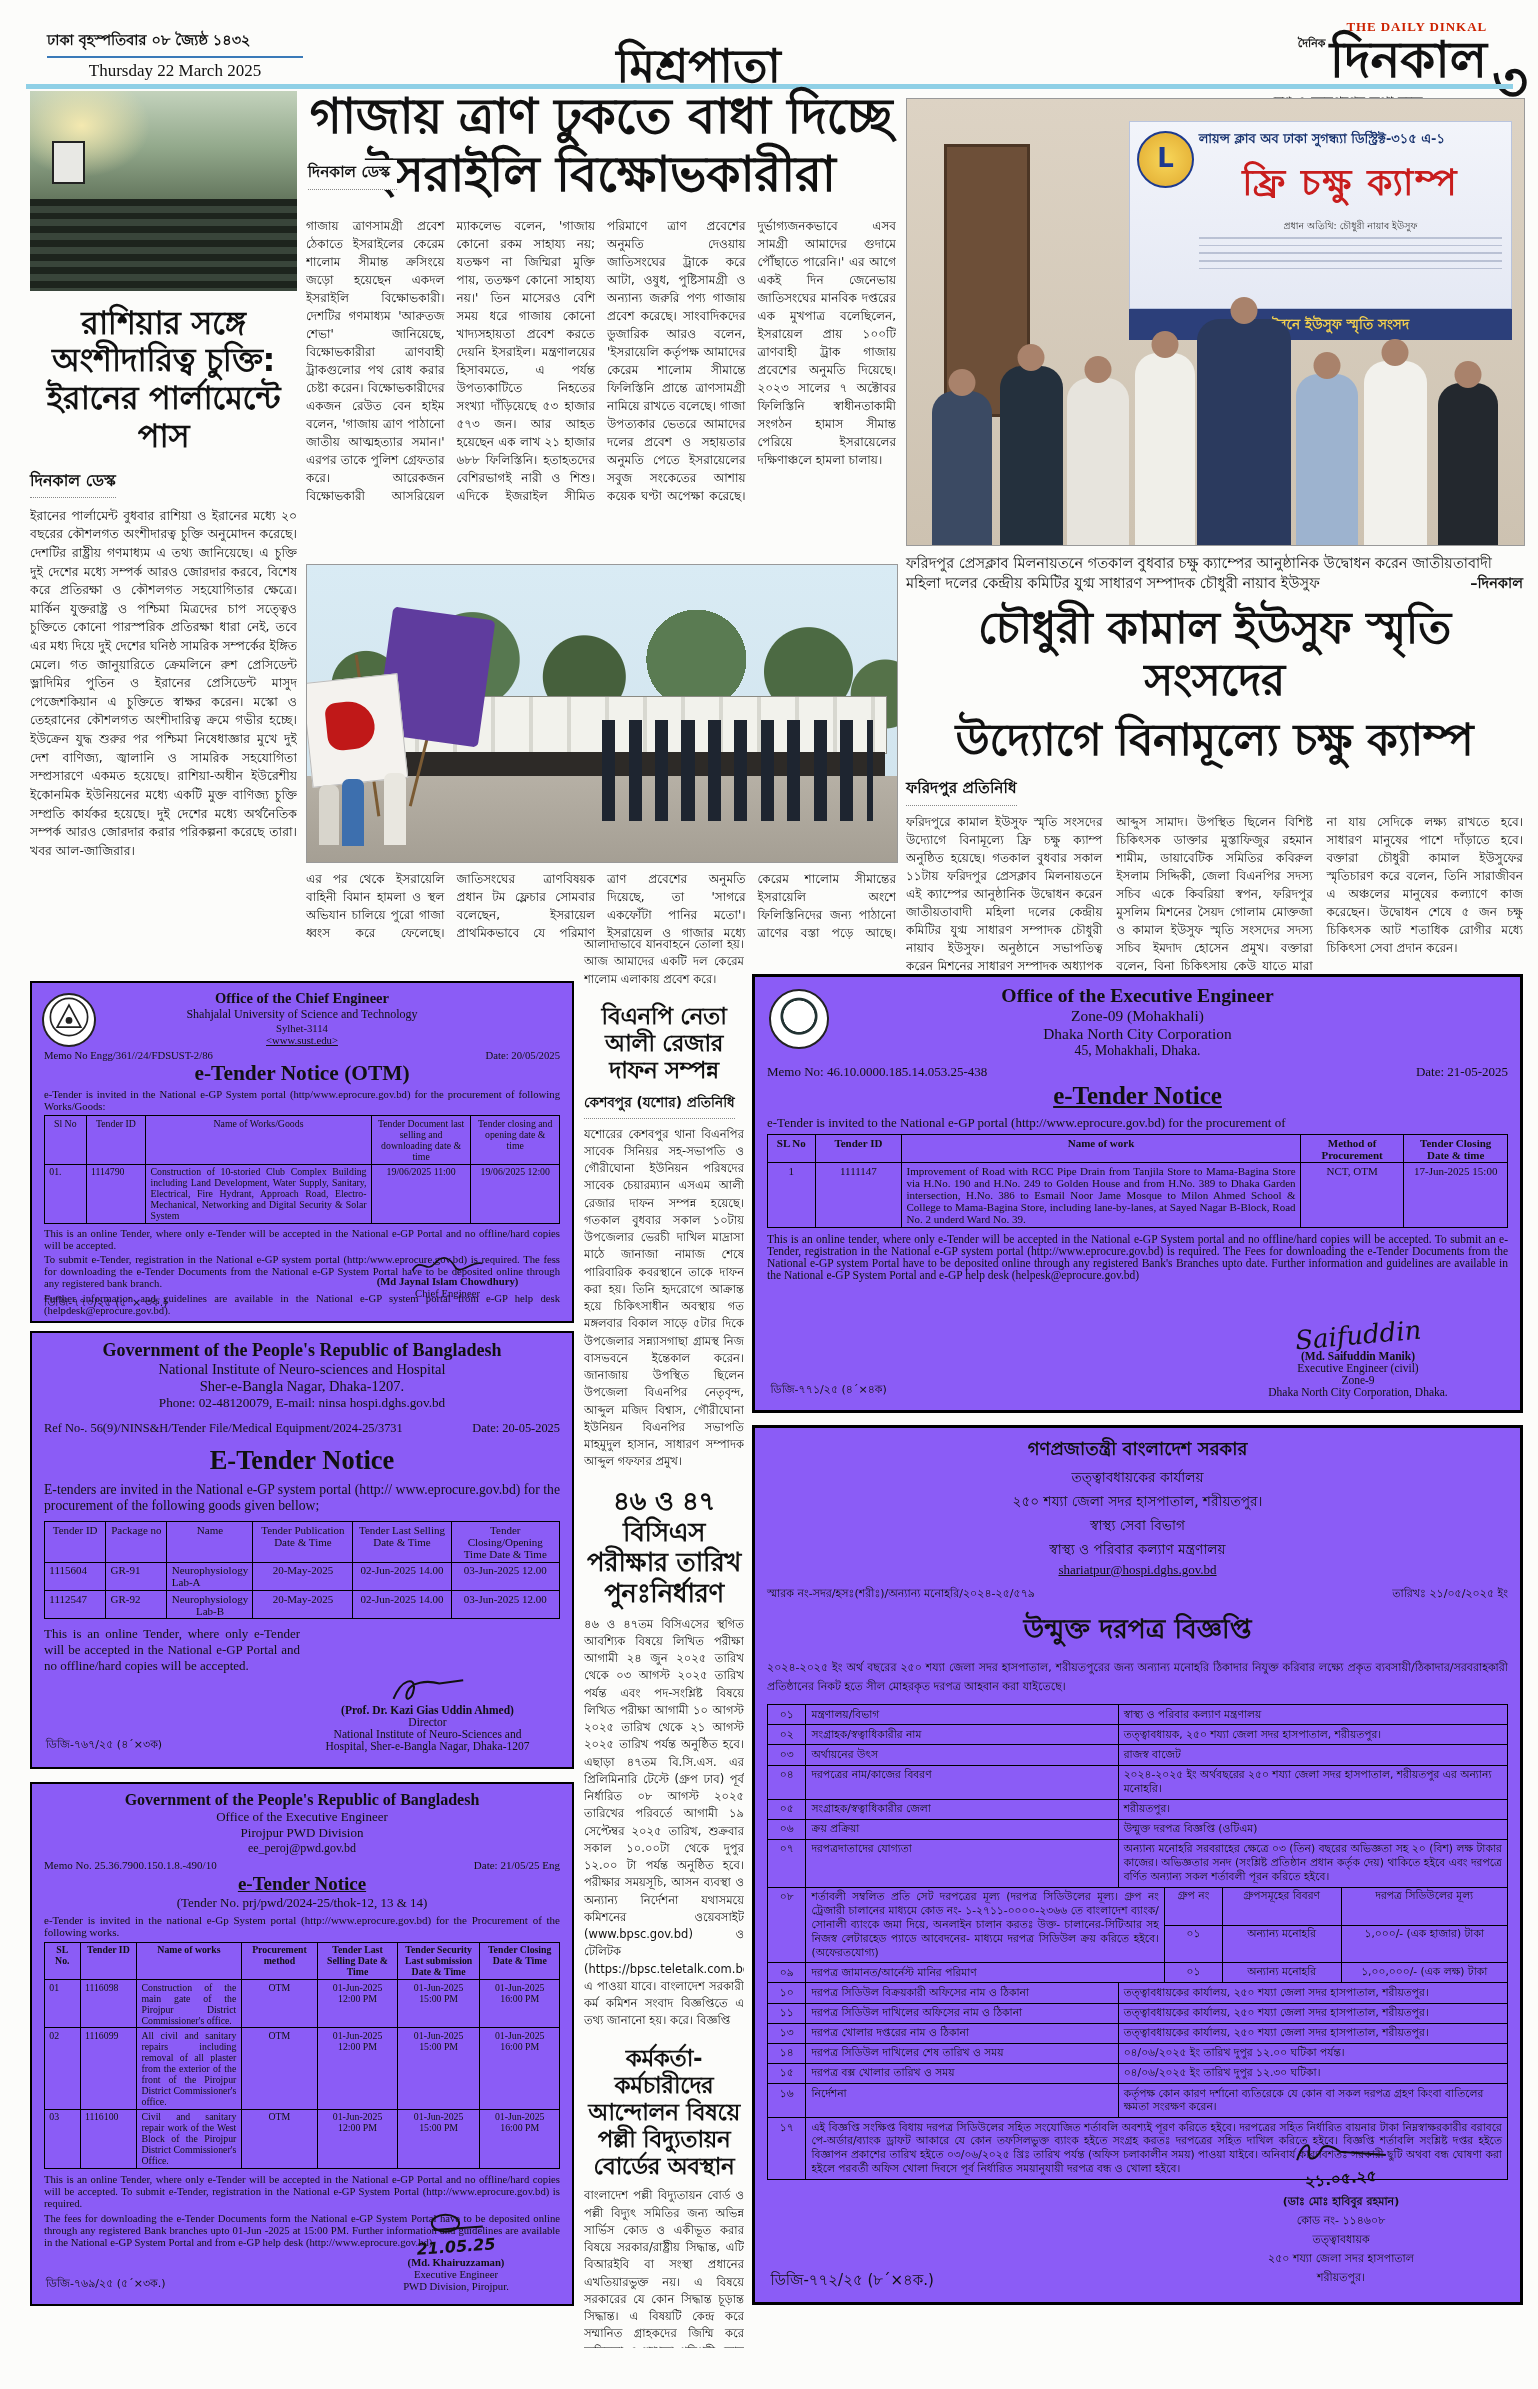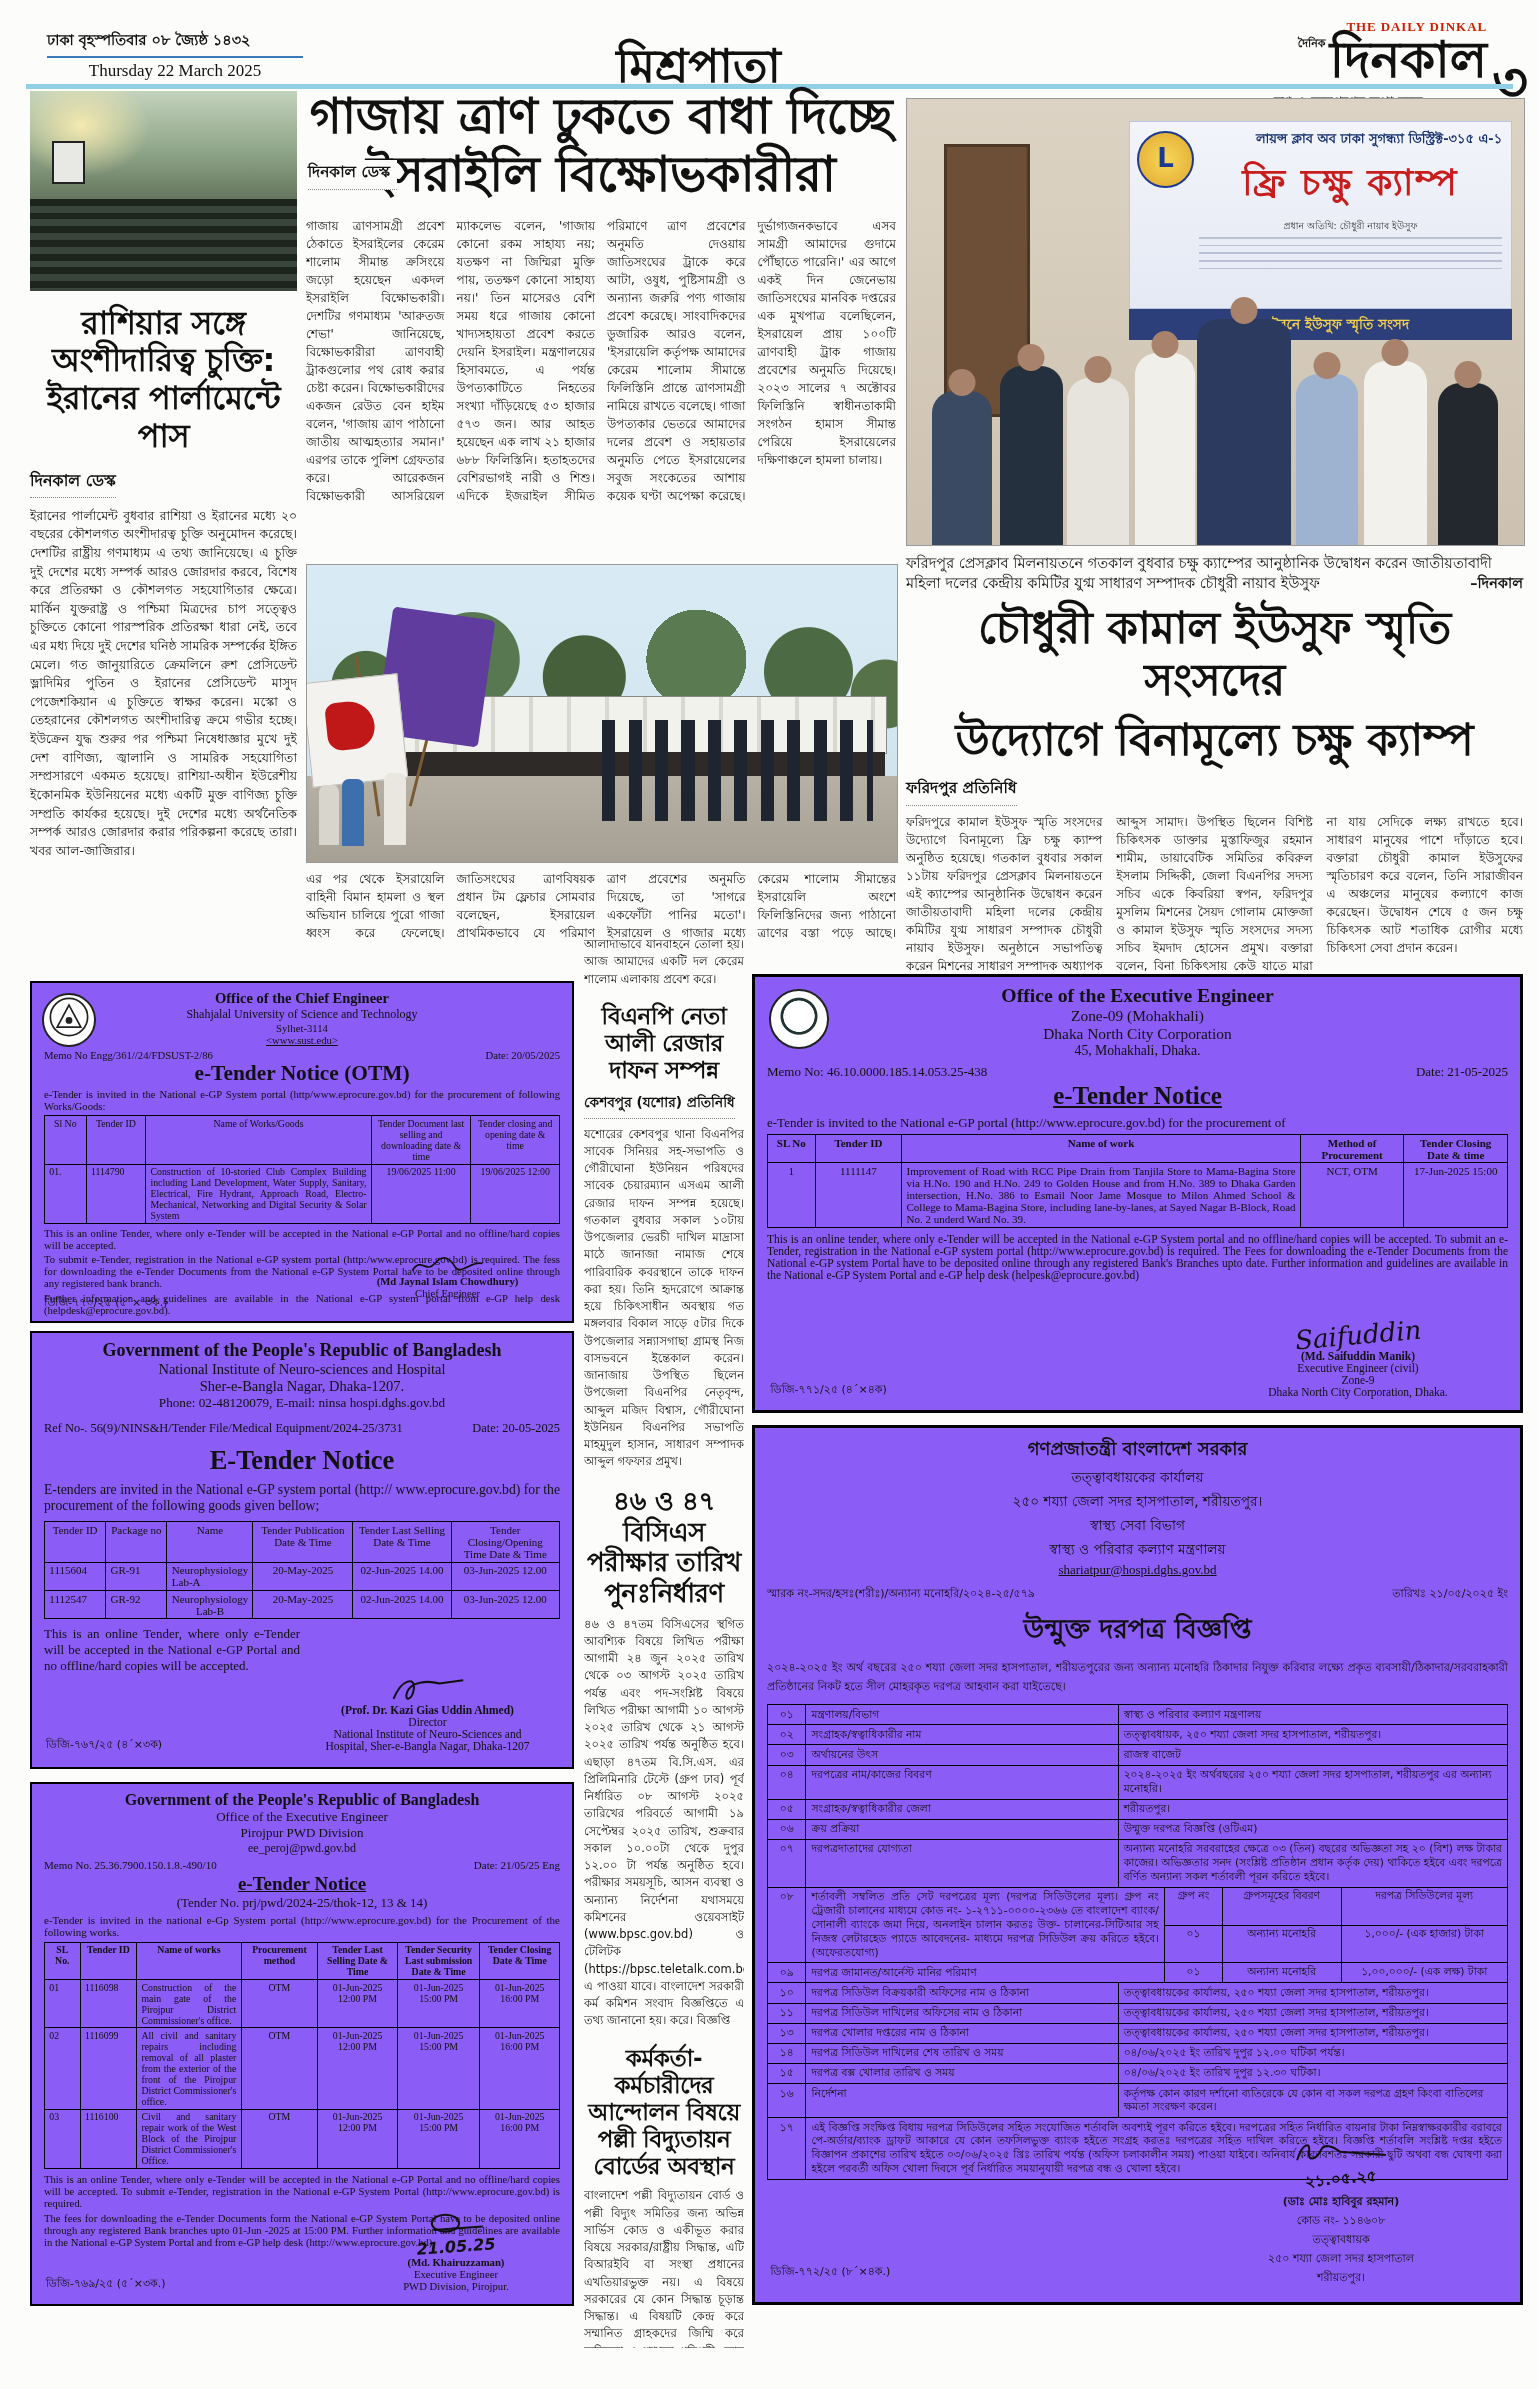--- a/index.html
+++ b/index.html
@@ -65,21 +65,21 @@
   .p1{left:21%;top:20%;height:62%;transform:rotate(14deg)}
   .p2{left:10%;top:30%;height:55%;transform:rotate(-8deg)}
   .pt-flag-purple{position:absolute;left:13%;top:16%;width:103px;height:128px;background:#5f3c9e;border-radius:5.1px;transform:rotate(8deg)}
   .pt-flag-white{position:absolute;left:0;top:38%;width:94px;height:103px;background:#f4f2ee;border:0.9px solid #bbb;transform:rotate(-6deg)}
   .pt-flag-white:after{content:"";position:absolute;left:19px;top:22px;width:48px;height:48px;background:#c01818;border-radius:30% 70% 60% 40%}
   
   .eyecamp{left:906px;top:98px;width:617px}
   .photo-camp{width:617px;height:446px;position:relative;background:linear-gradient(#ddd3c4,#cdc2b1);overflow:hidden;border:0.9px solid #999}
   .pc-door{position:absolute;left:6%;top:10%;width:13%;height:60%;background:#6d4f38;border:3.4px solid #4c3625}
   .pc-banner{position:absolute;right:2%;top:5%;width:62%;height:42%;background:linear-gradient(#f2f4fa,#e5e9f4);border:1.7px solid #b9c4de;padding:6.8px 8.5px;box-sizing:border-box}
-  .pc-banner .org{color:#16316e;font-size:13px;font-weight:bold;text-align:right;margin-left:60px}
+  .pc-banner .org{color:#16316e;font-size:13px;font-weight:bold;text-align:left;margin-left:60px}
   .pc-banner .ttl{color:#c81d1d;font-size:36px;font-weight:bold;text-align:center;margin:5.1px 0 3.4px 60px;letter-spacing:1.7px}
   .pc-banner .guest{color:#333;font-size:9.4px;text-align:center;margin-left:60px}
   .pc-banner .fine{height:32px;margin:3.4px 0 0 60px;background:repeating-linear-gradient(180deg,#9aa4bd 0 1.7px,transparent 1.7px 7.7px);opacity:.6}
   .lions{position:absolute;left:6.8px;top:8.5px;width:53px;height:53px;border-radius:50%;background:radial-gradient(#f8d75a,#e0a82e);border:2.6px solid #1d3a8f;color:#1d3a8f;font-weight:bold;font-size:26px;text-align:center;line-height:50px}
   .pc-strip{position:absolute;right:2%;top:47%;width:62%;height:7%;background:#2c3f7a;color:#f3d04e;font-size:13.7px;font-weight:bold;text-align:center;line-height:2.2}
   .person{position:absolute;bottom:0;border-radius:22px 22px 0 0}
   .person:before{content:"";position:absolute;top:-22px;left:50%;transform:translateX(-50%);width:27px;height:27px;border-radius:50%;background:#a9826b}
   .caption{font-size:14.5px;line-height:1.4;margin-top:6.8px}
   .caption .credit{float:right;font-weight:bold}
   .eyecamp .headline{font-size:44px;margin-top:8.5px}
@@ -166,21 +166,21 @@
   .sh-desc{flex:1;border-right:0.9px solid #000;padding:2.6px 5.1px}
   .sh-nest{flex:0 0 342px;display:flex;flex-direction:column}
   .sh-nr{display:flex;flex:1}
   .sh-nc{border-right:0.9px solid #000;padding:1.7px 3.4px;text-align:center}
   .sh-nc:last-child{border-right:none}
   .n1{flex:0 0 50px}.n2{flex:0 0 111px}.n3{flex:1}
   .sh-nhdr{border-bottom:0.9px solid #000}
   .sh-full{flex:1;padding:2.6px 5.1px}
   .shar .sig{right:51px;bottom:13.7px;font-size:11px;width:256px}
   .shar .hand-bn{font-weight:bold;font-size:15.4px;transform:rotate(-5deg);display:inline-block}
-  .shar .foot-code{left:15.4px;bottom:20px;font-size:11px}
+  .shar .foot-code{left:15.4px;bottom:9px;font-size:15px}
   .sigsvg{display:block;margin:0 auto}
 </style>
 </head>
 <body>
 
 <div class="abs hdr-left">
   <div>ঢাকা বৃহস্পতিবার ০৮ জ্যৈষ্ঠ ১৪৩২</div>
   <div class="en">Thursday 22 March 2025</div>
 </div>
 <div class="abs section-title">মিশ্রপাতা</div>

